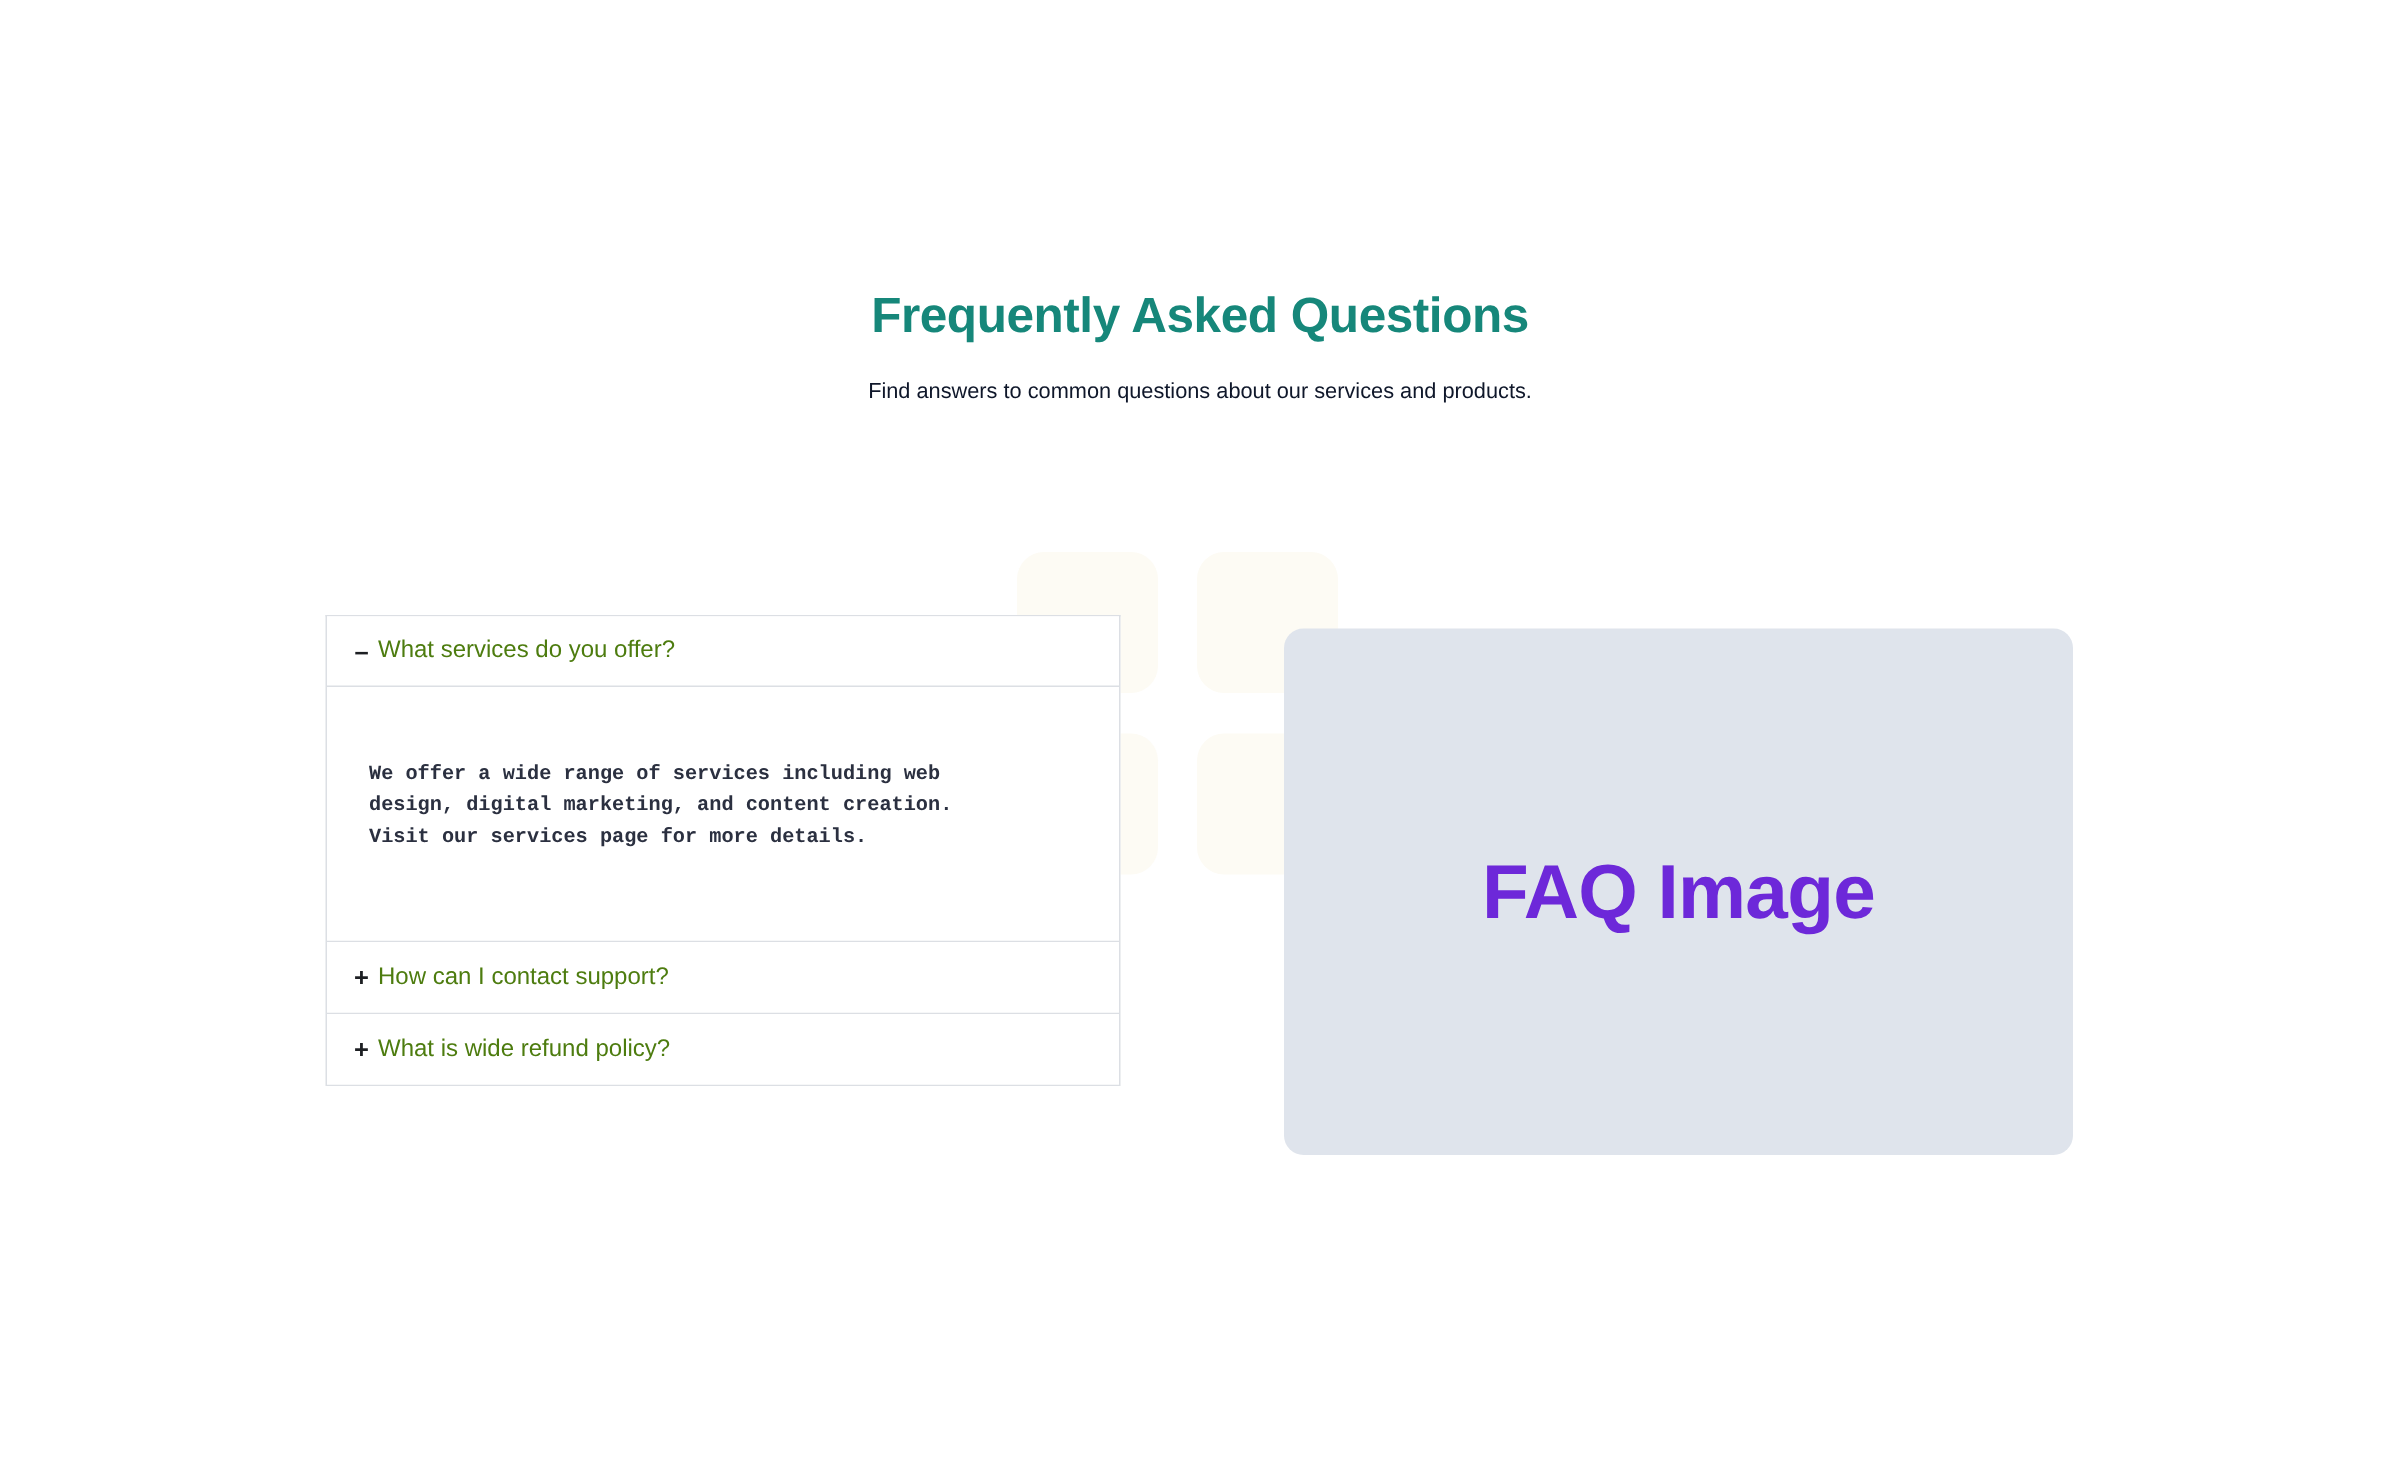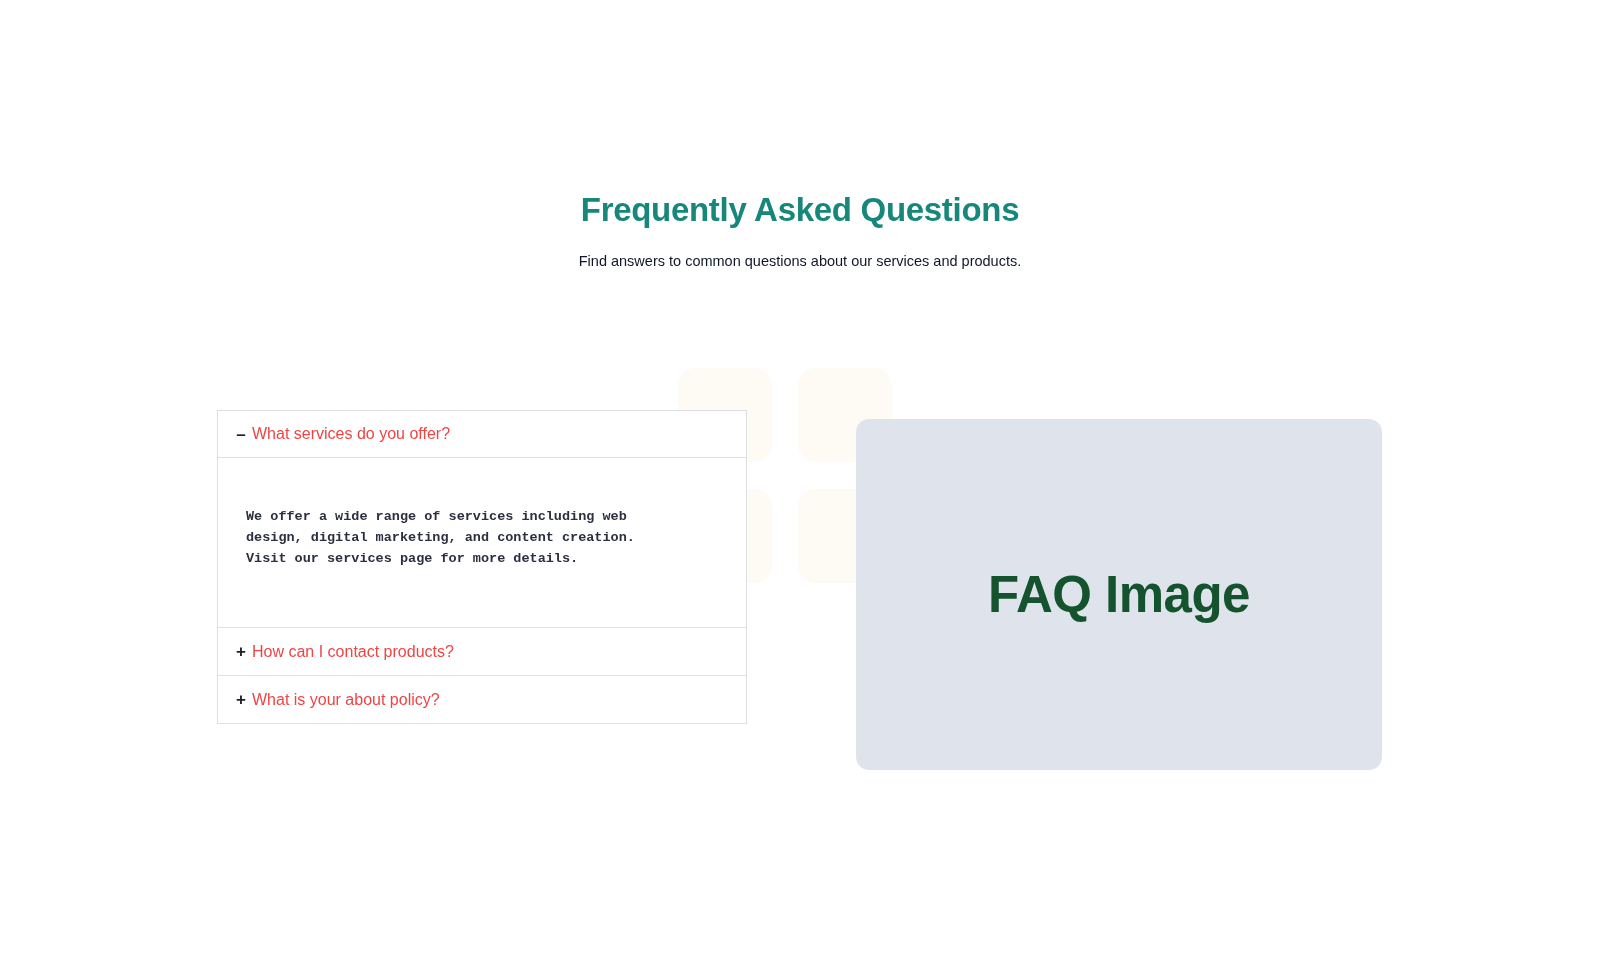--- a/index.html
+++ b/index.html
@@ -107,21 +107,21 @@
     align-items: center;
     justify-content: center;
     font-size: 17px;
     font-weight: bold;
     color: #1d1f23;
     line-height: 1;
   }
   .acc-q {
     font-size: 16px;
     font-weight: normal;
-    color: #ef4444;
+    color: #4d7c0f;
     line-height: 20px;
     white-space: nowrap;
   }
   .acc-panel {
     display: none;
     padding: 48px 40px 58px 28px;
     background: #ffffff;
     font-family: Liberation Mono, monospace;
   }
   .acc-item.open > .acc-panel { display: block; }
@@ -143,21 +143,21 @@
     background: #dfe4ec;
     border-radius: 13px;
     display: flex;
     align-items: center;
     justify-content: center;
     z-index: 2;
   }
   .faq-image-label {
     font-size: 51px;
     font-weight: bold;
-    color: #14532d;
+    color: #6d28d9;
     letter-spacing: -0.5px;
     line-height: 58px;
   }
 </style>
 </head>
 <body>
 
 <div class="page">
 
   <div class="deco-layer">
@@ -182,28 +182,28 @@
           <span class="acc-q">What services do you offer?</span>
         </div>
         <div class="acc-panel">
           <p class="acc-a">We offer a wide range of services including web design, digital marketing, and content creation. Visit our services page for more details.</p>
         </div>
       </div>
 
       <div class="acc-item">
         <div class="acc-header">
           <span class="acc-icon">+</span>
-          <span class="acc-q">How can I contact products?</span>
+          <span class="acc-q">How can I contact support?</span>
         </div>
       </div>
 
       <div class="acc-item">
         <div class="acc-header">
           <span class="acc-icon">+</span>
-          <span class="acc-q">What is your about policy?</span>
+          <span class="acc-q">What is wide refund policy?</span>
         </div>
       </div>
 
     </div>
 
     <div class="faq-image">
       <span class="faq-image-label">FAQ Image</span>
     </div>
 
   </div>

